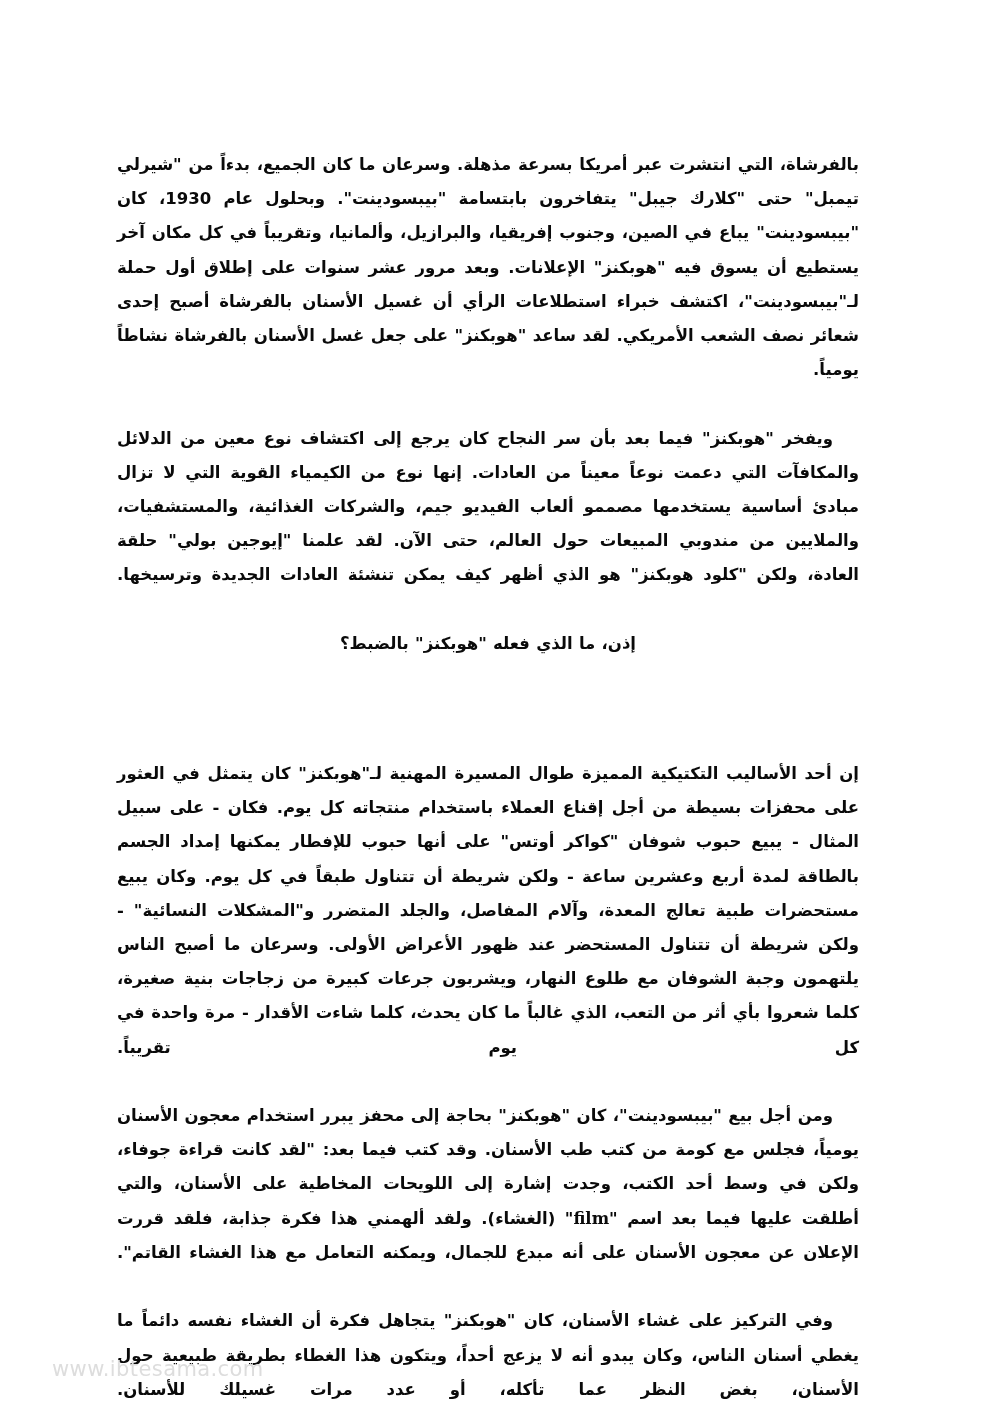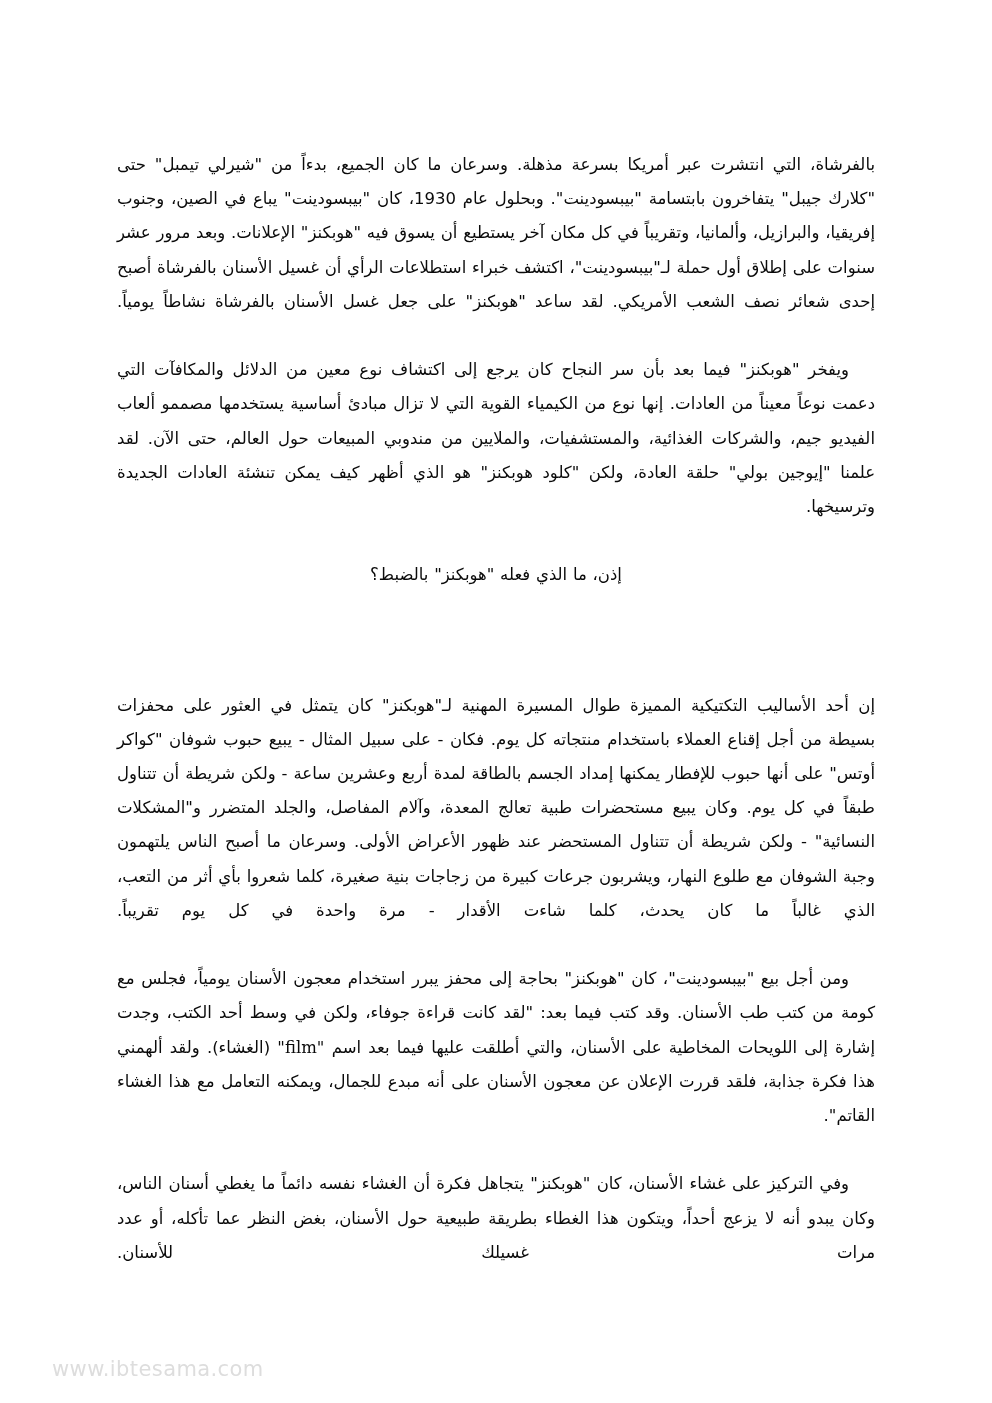--- a/index.html
+++ b/index.html
@@ -29,31 +29,31 @@
     left: 117px;
     direction: rtl;
     text-align: justify;
     text-justify: inter-word;
   }
 
   .section { margin: 0; }
   .section-gap { height: 96px; }
 
   .para {
-    margin: 0 0 0 0;
+    margin: 0 16px 0 0;
     font-family: "DejaVu Sans", "Liberation Sans", sans-serif;
     font-size: 16.5px;
     line-height: 34.2px;
     color: #0a0a0a;
     text-align: justify;
     text-justify: inter-word;
     direction: rtl;
     word-spacing: 0.5px;
     letter-spacing: 0px;
-    font-weight: 400;
+    font-weight: 700;
   }
 
   
   .para::after {
     content: "";
     display: inline-block;
     width: 100%;
   }
 
   .para.indent { text-indent: 26px; }

